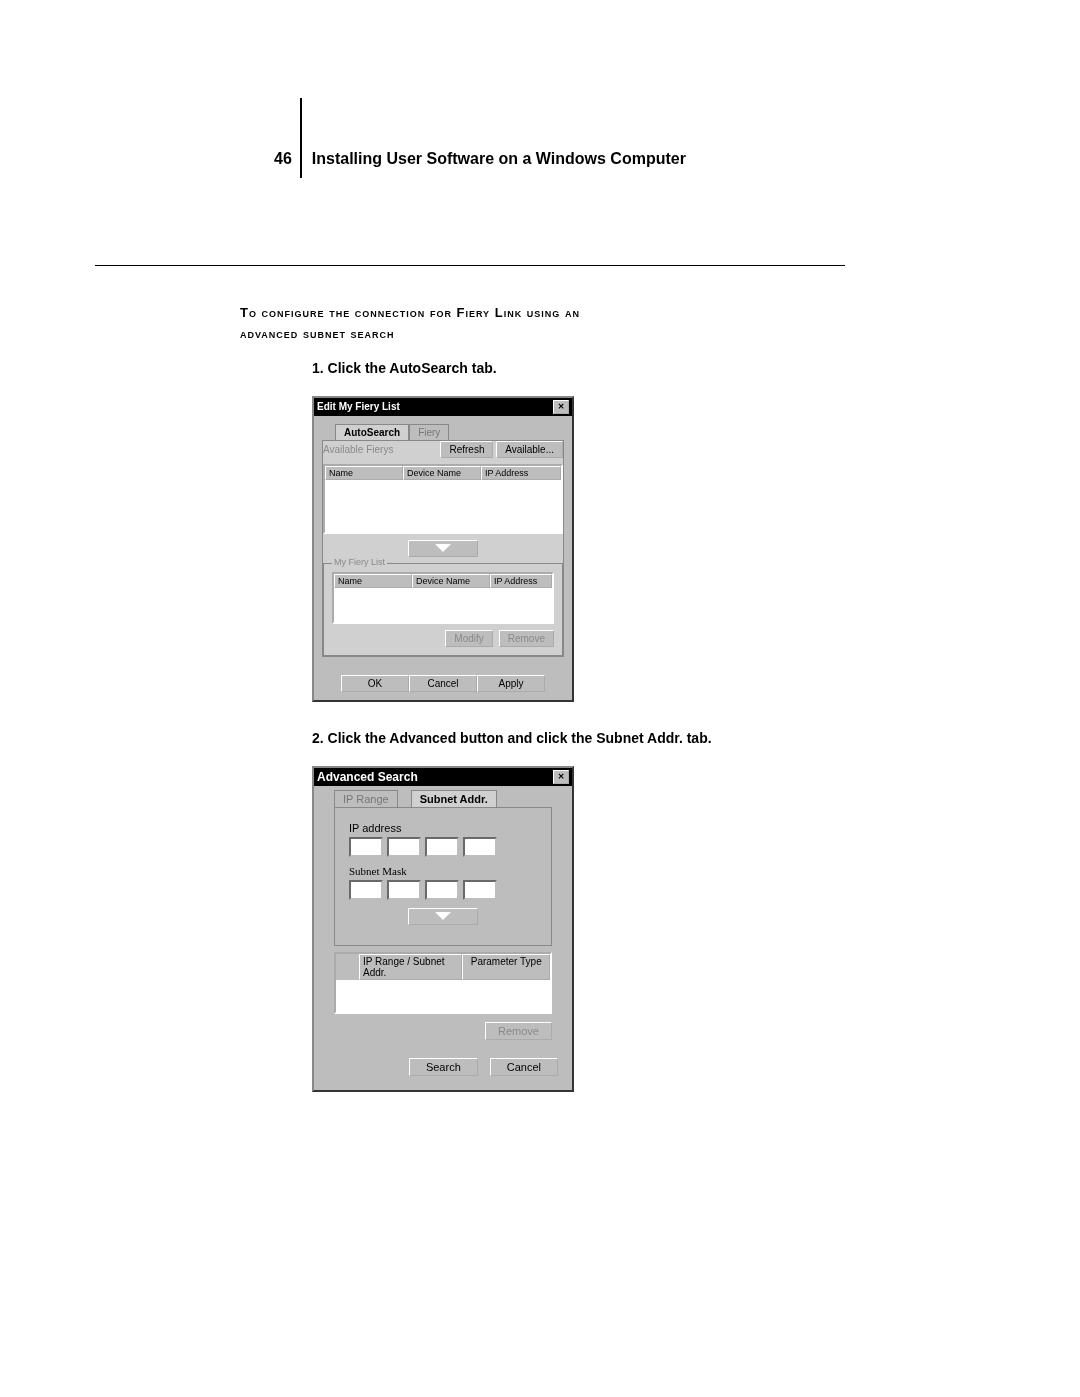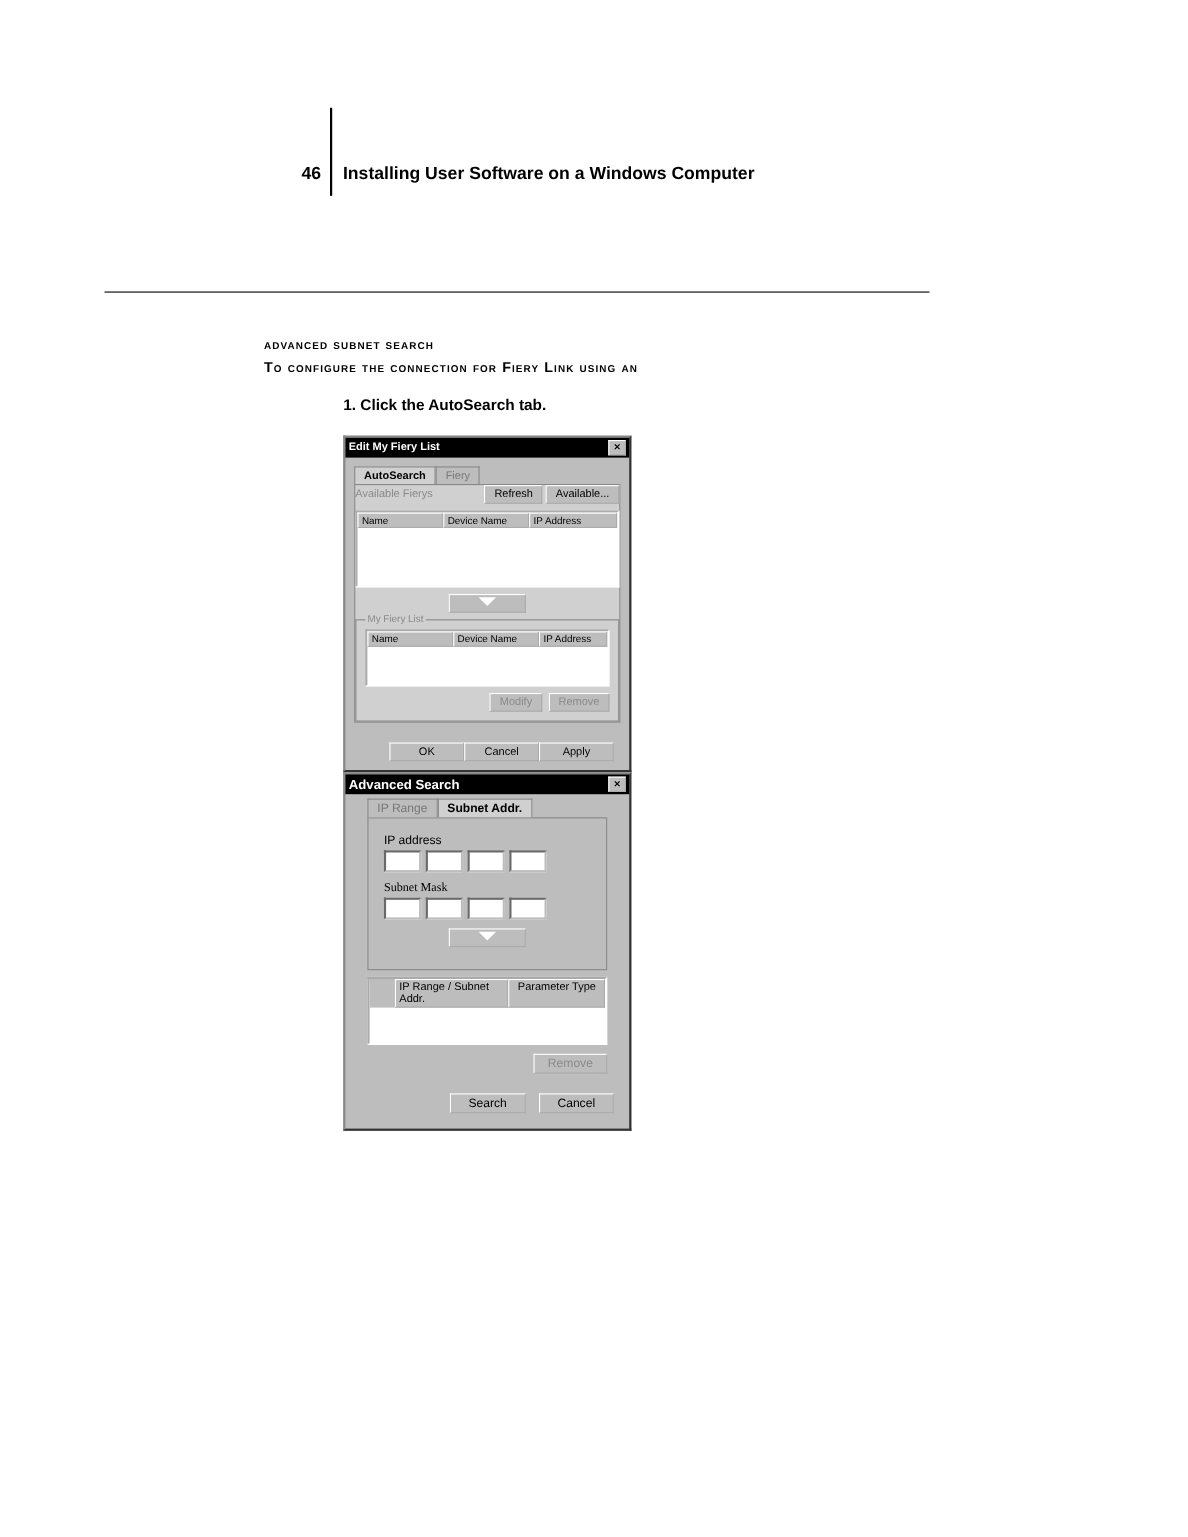--- a/index.html
+++ b/index.html
@@ -12,39 +12,39 @@
 .body{margin-left:240px;margin-right:240px;padding-top:135px;}
 .sc{font-variant:small-caps;font-weight:bold;letter-spacing:1px;font-size:13px;line-height:1.6;}
 .step{font-weight:bold;font-size:14px;padding:15px 0 20px 72px;}
 .step2{font-weight:bold;font-size:14px;padding:28px 0 20px 72px;}
 .dlg{width:262px;border:2px outset #888;background:#bdbdbd;box-sizing:border-box;font-size:10px;margin-left:72px;}
 .titlebar{background:#000;color:#fff;display:flex;justify-content:space-between;align-items:center;padding:2px 3px;font-weight:bold;}
 .xbox{background:#bdbdbd;color:#000;border:1px outset #fff;width:14px;height:12px;display:flex;align-items:center;justify-content:center;font-size:8px;}
 .inner{padding:8px;}
 .tabs{display:flex;}
 .tab{border:1px solid #888;border-bottom:none;background:#bdbdbd;padding:2px 8px;font-size:10px;}
-.tab.active{background:#d0d0d0;font-weight:bold;}
+.tab.active{background:#d0d0d0;font-weight:bold;margin-left:13px;}
 .tab.inactive{color:#777;background:#bdbdbd;font-weight:normal;}
 .tabpanel{border:1px solid #888;background:#d0d0d0;}
 .row{display:flex;align-items:center;justify-content:space-between;margin-bottom:6px;}
 .faded{color:#8a8a8a;}
 .btn{background:#bdbdbd;border:1px outset #fff;padding:2px 8px;font-size:10px;display:inline-block;}
 .btn.dis{color:#8a8a8a;}
 .table{border:2px inset #fff;background:#fff;height:66px;position:relative;}
 .thead{display:flex;background:#bdbdbd;font-size:9px;}
 .thead div{border:1px outset #fff;padding:1px 3px;}
 .col1{width:70px;}
 .col2{width:70px;}
 .col3{flex:1;}
 .downbtn{display:flex;justify-content:center;margin:6px 0;}
 .down{border:1px outset #fff;padding:2px 26px;background:#bdbdbd;}
 .chevron{display:inline-block;width:0;height:0;border-left:8px solid transparent;border-right:8px solid transparent;border-top:8px solid #fff;}
 .fieldset{border:1px solid #888;padding:8px;position:relative;margin-top:6px;}
 .legend{position:absolute;top:-7px;left:8px;background:#d0d0d0;padding:0 2px;font-size:9px;color:#8a8a8a;}
-.bot{display:flex;justify-content:flex-end;padding:10px 14px 8px;}
+.bot{display:flex;justify-content:center;padding:10px 14px 8px;}
 .bot .btn{width:50px;text-align:center;}
 .ipfields{display:flex;gap:4px;margin:3px 0 8px;}
 .ipbox{width:30px;height:16px;background:#fff;border:2px inset #bdbdbd;}
 .bot2{display:flex;justify-content:flex-end;gap:12px;padding:8px 14px 14px;}
 .header-line{display:flex;align-items:center;}
 .header-line .pagenum{position:static;margin-right:6px;}
 </style>
 </head>
 <body>
 
@@ -53,22 +53,22 @@
   <div class="hrule"></div>
   <div class="header">
     <div class="header-line">
       <span class="pagenum">46</span>
       <span class="chapter">Installing User Software on a Windows Computer</span>
     </div>
   </div>
 
   <div class="body">
     <div>
+      <div class="sc">To configure the connection for Fiery Link using an</div>
       <div class="sc">advanced subnet search</div>
-      <div class="sc">To configure the connection for Fiery Link using an</div>
     </div>
 
     <div class="step">1.   Click the AutoSearch tab.</div>
 
     <div class="dlg">
       <div class="titlebar">
         <span>Edit My Fiery List</span>
         <span class="xbox">✕</span>
       </div>
       <div class="inner">
@@ -110,20 +110,21 @@
           </div>
         </div>
       </div>
       <div class="bot">
         <span class="btn">OK</span>
         <span class="btn">Cancel</span>
         <span class="btn">Apply</span>
       </div>
     </div>
 
+    <div class="step2">2.   Click the Advanced button and click the Subnet Addr. tab.</div>
 
     <div class="dlg" style="width:262px;">
       <div class="titlebar">
         <span style="font-size:12px;">Advanced Search</span>
         <span class="xbox">✕</span>
       </div>
       <div style="padding:4px 20px 4px;">
         <div class="tabs">
           <div class="tab inactive" style="font-size:11px;">IP Range</div>
           <div class="tab active" style="font-size:11px;">Subnet Addr.</div>

